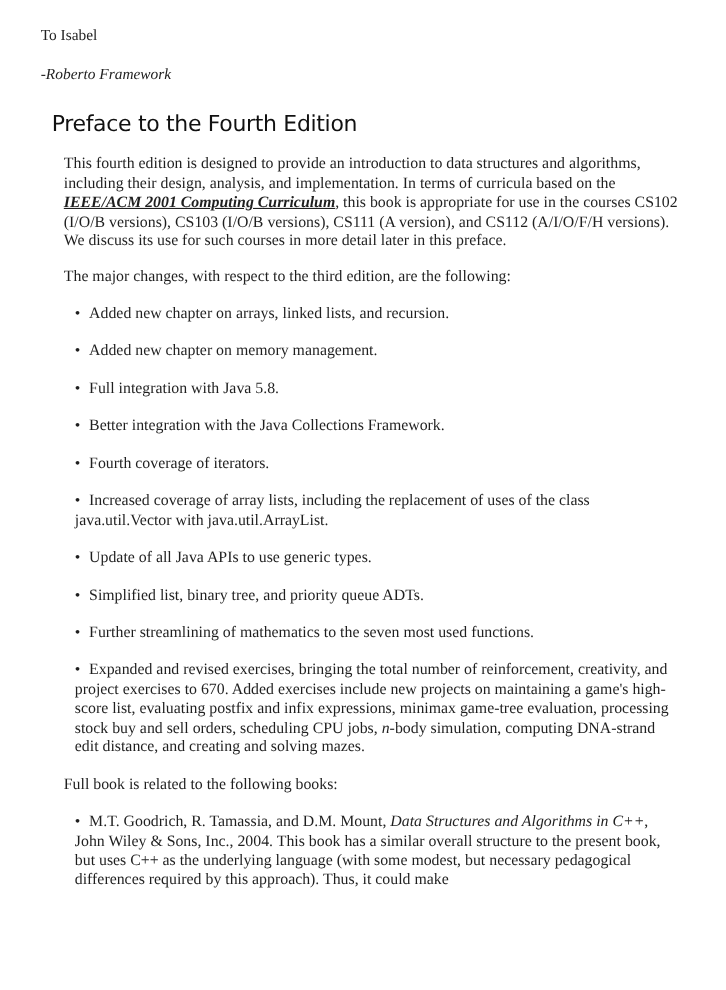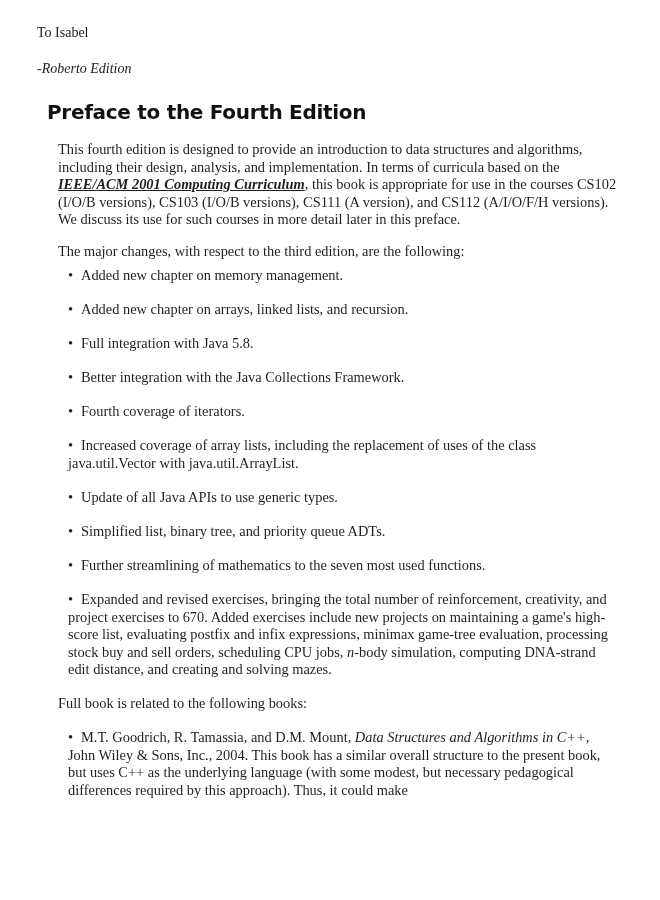--- a/index.html
+++ b/index.html
@@ -35,21 +35,21 @@
       font-size: 14px;
       line-height: 18px;
       font-style: italic;
       color: #222;
     }
     .heading {
       position: absolute;
       left: 47px;
       top: 98px;
       font-family: "DejaVu Sans", "Liberation Sans", sans-serif;
-      font-weight: bold;
+      font-weight: normal;
       font-size: 20px;
       line-height: 28px;
       color: #111;
       letter-spacing: -0.3px;
       text-align: center;
     }
     .content {
       position: absolute;
       left: 58px;
       top: 141px;
@@ -78,33 +78,33 @@
     }
     .bi { font-weight: bold; font-style: italic; text-decoration: underline; }
     .it { font-style: italic; }
   </style>
 </head>
 <body>
 
 <div class="page">
 
   <div class="dedication">To Isabel</div>
-  <div class="signature">-Roberto Edition</div>
+  <div class="signature">-Roberto Framework</div>
 
   <div class="heading">Preface to the Fourth Edition</div>
 
   <div class="content">
 
     <p class="para"><span>This fourth edition is designed to provide an introduction to data structures and algorithms, including their design, analysis, and implementation. In terms of curricula based on the </span><span class="bi">IEEE/ACM 2001 Computing Curriculum</span><span>, this book is appropriate for use in the courses CS102 (I/O/B versions), CS103 (I/O/B versions), CS111 (A version), and CS112 (A/I/O/F/H versions). We discuss its use for such courses in more detail later in this preface.</span></p>
 
-    <p class="para" style="margin-bottom:6px;">The major changes, with respect to the third edition, are the following:</p>
+    <p class="para" style="margin-bottom:16px;">The major changes, with respect to the third edition, are the following:</p>
 
     <ul class="list">
+      <li class="list-item indented"><span class="bullet">•</span><span>Added new chapter on arrays, linked lists, and recursion.</span></li>
       <li class="list-item indented"><span class="bullet">•</span><span>Added new chapter on memory management.</span></li>
-      <li class="list-item indented"><span class="bullet">•</span><span>Added new chapter on arrays, linked lists, and recursion.</span></li>
       <li class="list-item indented"><span class="bullet">•</span><span>Full integration with Java 5.8.</span></li>
       <li class="list-item indented"><span class="bullet">•</span><span>Better integration with the Java Collections Framework.</span></li>
       <li class="list-item indented"><span class="bullet">•</span><span>Fourth coverage of iterators.</span></li>
       <li class="list-item indented"><span class="bullet">•</span><span>Increased coverage of array lists, including the replacement of uses of the class java.util.Vector with java.util.ArrayList.</span></li>
       <li class="list-item indented"><span class="bullet">•</span><span>Update of all Java APIs to use generic types.</span></li>
       <li class="list-item indented"><span class="bullet">•</span><span>Simplified list, binary tree, and priority queue ADTs.</span></li>
       <li class="list-item indented"><span class="bullet">•</span><span>Further streamlining of mathematics to the seven most used functions.</span></li>
       <li class="list-item indented"><span class="bullet">•</span><span>Expanded and revised exercises, bringing the total number of reinforcement, creativity, and project exercises to 670. Added exercises include new projects on maintaining a game's high-score list, evaluating postfix and infix expressions, minimax game-tree evaluation, processing stock buy and sell orders, scheduling CPU jobs, </span><span class="it">n</span><span>-body simulation, computing DNA-strand edit distance, and creating and solving mazes.</span></li>
     </ul>
 

